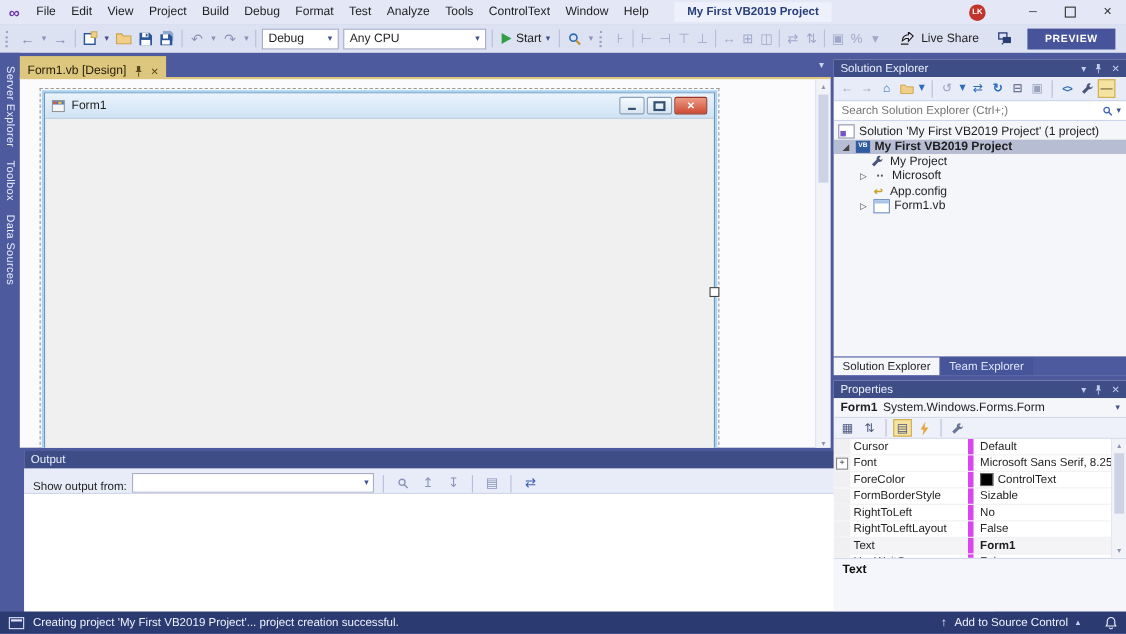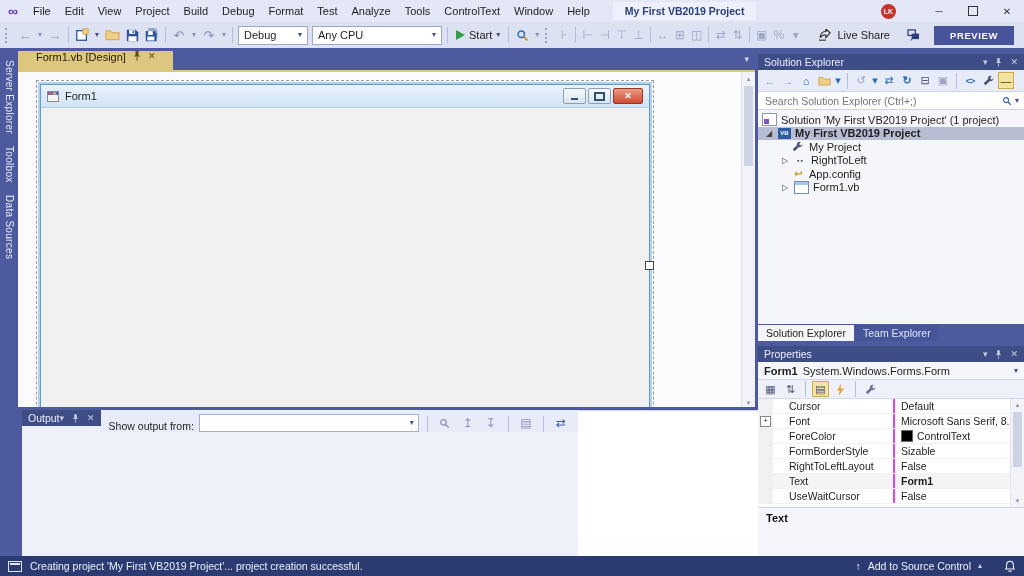--- a/index.html
+++ b/index.html
@@ -40,21 +40,21 @@
              color:#52609a;opacity:.45;font-size:12px}
   .live-share{display:flex;align-items:flex-end;gap:5px;margin-right:14px}
   .preview-btn{background:#47549b;color:#fff;font-weight:bold;font-size:9.5px;letter-spacing:.6px;
                padding:4px 16px;margin-right:8px}
   
   .sidebar{left:0;top:48px;width:18px;height:508px;background:#4d5b9e;display:flex;flex-direction:column;align-items:center}
   .side-tab{writing-mode:vertical-rl;color:#e8ecfc;font-size:10px;margin-top:12px;letter-spacing:.3px}
   
   .center{left:18px;top:48px;width:737px;height:508px}
   .tabstrip{position:absolute;left:0;top:0;width:737px;height:22px;display:flex;align-items:flex-end}
-  .doc-tab{background:#ddc77e;color:#231c04;height:19px;display:flex;align-items:flex-start;padding:0 18px;gap:7px;font-size:11px}
+  .doc-tab{background:#ddc77e;color:#231c04;height:19px;display:flex;align-items:flex-end;padding:0 7px;gap:7px;font-size:11px}
   .doc-tab .ticon{color:#5c4a1c;font-size:9px}
   .tab-caret{margin-left:auto;margin-right:6px;color:#ccd4ef;font-size:9px;align-self:center}
   .editor{position:absolute;left:0;top:22px;width:737px;height:337px;background:#fbfbfd;border-top:2px solid #ddc77e;
           overflow:hidden;box-sizing:border-box}
   .form-window{position:absolute;left:22px;top:12px;width:608px;height:400px;background:#f0f0f0;
                border:1px solid #7096b8;box-shadow:0 0 0 2px #a9d4f5;outline:1px dashed #9a9a9a;outline-offset:3px}
   .form-titlebar{height:22px;background:linear-gradient(#eaf3fc,#cfe3f5);border-bottom:1px solid #b5cade;
                  display:flex;align-items:center;padding:0 6px;gap:6px}
   .fbtns{margin-left:auto;display:flex;gap:2px}
   .fb{width:21px;height:14px;border:1px solid #8aa0b8;border-radius:2px;background:linear-gradient(#f6fafd,#d9e5f1);
@@ -64,21 +64,21 @@
   .fb.closeb{width:28px;background:linear-gradient(#ec9b85,#cf4b33);border-color:#9a3424;color:#fff;font-size:9px;font-weight:bold}
   .resize-handle{position:absolute;left:627px;top:189px;width:7px;height:7px;background:#fff;border:1px solid #444}
   .ed-vscroll{position:absolute;right:0;top:0;width:13px;height:337px;background:#f2f3f8;border-left:1px solid #e0e2ee}
   .ed-vscroll .arr{height:13px;display:flex;align-items:center;justify-content:center;color:#8d93ab;font-size:7px}
   .ed-vscroll .thumb{position:absolute;left:2px;right:2px;top:14px;height:80px;background:#cdd2e4}
   .ed-vscroll .arr.dn{position:absolute;bottom:0;left:0;right:0}
   
   .panel-header{height:16px;background:#3f4d87;color:#e9edfb;display:flex;align-items:center;padding:0 6px;font-size:10.5px;flex:none}
   .ph-icons{margin-left:auto;display:flex;align-items:center;gap:8px;color:#c3cce9}
   .ph-icons .hic{font-size:9px;line-height:1}
-  .output-panel{position:absolute;left:4px;top:362px;width:882px;height:146px;background:#eef1fa;display:flex;flex-direction:row;box-sizing:border-box}
+  .output-panel{position:absolute;left:4px;top:362px;width:882px;height:146px;background:#eef1fa;display:flex;flex-direction:column;box-sizing:border-box}
   .output-toolbar{height:22px;display:flex;align-items:flex-end;gap:5px;padding:0 8px;background:#e8ecf8;font-size:10.5px}
   .out-combo{width:210px;height:16px;background:#fff;border:1px solid #a9aec9;display:flex;align-items:center;padding:0 4px}
   .oicon{min-width:18px;height:18px;display:flex;align-items:center;justify-content:center;color:#8b93b8;font-size:12px}
   .oicon.blue{color:#3a5fae}
   .output-content{flex:1;background:#fff;border-top:1px solid #cdd3e8}
   
   .rightcol{left:758px;top:48px;width:266px;height:508px}
   .sol-panel{position:absolute;left:0;top:6px;width:266px;height:287px;background:#eef1fa;display:flex;flex-direction:column;box-sizing:border-box}
   .sol-toolbar{height:21px;display:flex;align-items:center;gap:2px;padding:0 4px;background:#e8ecf8;flex:none}
   .sicon{min-width:16px;height:17px;display:flex;align-items:center;justify-content:center;font-size:11px;color:#2b6cb8}
@@ -111,21 +111,21 @@
   
   .props-panel{position:absolute;left:0;top:298px;width:266px;height:210px;background:#eef1fa;display:flex;flex-direction:column;box-sizing:border-box}
   .props-object{height:17px;background:#f5f6fa;border-bottom:1px solid #d4d9ea;display:flex;align-items:center;padding:0 6px;gap:5px;flex:none}
   .props-toolbar{height:18px;display:flex;align-items:center;gap:3px;padding:0 4px;background:#eef1fa;border-bottom:1px solid #d4d9ea;flex:none}
   .picon{min-width:17px;height:16px;display:flex;align-items:center;justify-content:center;font-size:11px;color:#4a5578}
   .picon.hl{background:#f4e3a1;border:1px solid #d0ab4e;box-sizing:border-box}
   .props-grid{height:108px;position:relative;background:#fff;overflow:hidden;font-size:10.5px;flex:none}
   .prow{height:14px;display:flex;align-items:center;border-bottom:1px solid #f1f1f4;margin-right:13px}
   .pgut{width:15px;height:100%;background:#f0f0f3;flex:none;display:flex;align-items:center;justify-content:center}
   .expbox{width:9px;height:9px;border:1px solid #888;background:#fff;font-size:8px;line-height:7px;text-align:center;color:#333}
-  .pname{width:104px;padding-left:16px;flex:none;border-right:2px solid #d946ef;height:100%;display:flex;align-items:center}
+  .pname{width:104px;padding-left:3px;flex:none;border-right:5px solid #d946ef;height:100%;display:flex;align-items:center}
   .pval{flex:1;padding-left:6px;display:flex;align-items:center;gap:4px;overflow:hidden;white-space:nowrap}
   .pval.bold{font-weight:bold}
   .swatch{width:10px;height:10px;background:#000;border:1px solid #666;flex:none}
   .pg-scroll{position:absolute;right:0;top:0;width:13px;height:100%;background:#f2f3f8;border-left:1px solid #e4e6ef}
   .pg-scroll .arr{height:12px;display:flex;align-items:center;justify-content:center;color:#8d93ab;font-size:7px}
   .pg-scroll .arr.dn{position:absolute;bottom:0;left:0;right:0}
   .pg-scroll .thumb{position:absolute;left:2px;right:2px;top:13px;height:55px;background:#cdd2e4}
   .props-desc{flex:1;border-top:1px solid #cdd3e8;background:#f5f6fb;padding:4px 8px;font-size:10.5px;color:#2a2a2a}
   .desc-title{font-weight:bold;font-size:11px;margin-bottom:2px;color:#111}
   
@@ -413,21 +413,21 @@
         <span class="ticon-box">
           <svg width="11" height="11" viewBox="0 0 16 16">
               <path d="M11 1a4 4 0 0 0-3.9 5L1 12.1 3.9 15l6.1-6.1A4 4 0 0 0 15 4.5l-2.3 2.3-2.5-2.5L12.5 2A4 4 0 0 0 11 1z" fill="#4a5578"></path>
             </svg>
         </span>
         <span class="lbl">My Project</span>
       </div>
       <div class="trow pl22">
         <span class="exp">▷</span>
         <span class="ticon-box refs-ico">▪▪</span>
-        <span class="lbl">RightToLeft</span>
+        <span class="lbl">Microsoft</span>
       </div>
       <div class="trow pl34">
         <span class="ticon-box cfg-ico">↩</span>
         <span class="lbl">App.config</span>
       </div>
       <div class="trow pl22">
         <span class="exp">▷</span>
         <span class="ticon-box form-ico"></span>
         <span class="lbl">Form1.vb</span>
       </div>
@@ -492,20 +492,25 @@
           <span class="pname">ForeColor</span>
         <span class="pval">
             <span class="swatch"></span>
             <span>ControlText</span>
           </span>
       </div>
       <div class="prow">
         <span class="pgut"></span>
           <span class="pname">FormBorderStyle</span>
         <span class="pval">Sizable</span>
+      </div>
+      <div class="prow">
+        <span class="pgut"></span>
+          <span class="pname">RightToLeft</span>
+        <span class="pval">No</span>
       </div>
       <div class="prow">
         <span class="pgut"></span>
           <span class="pname">RightToLeftLayout</span>
         <span class="pval">False</span>
       </div>
       <div class="prow" style="background:#f4f4f7">
         <span class="pgut"></span>
           <span class="pname">Text</span>
         <span class="pval bold">Form1</span>

